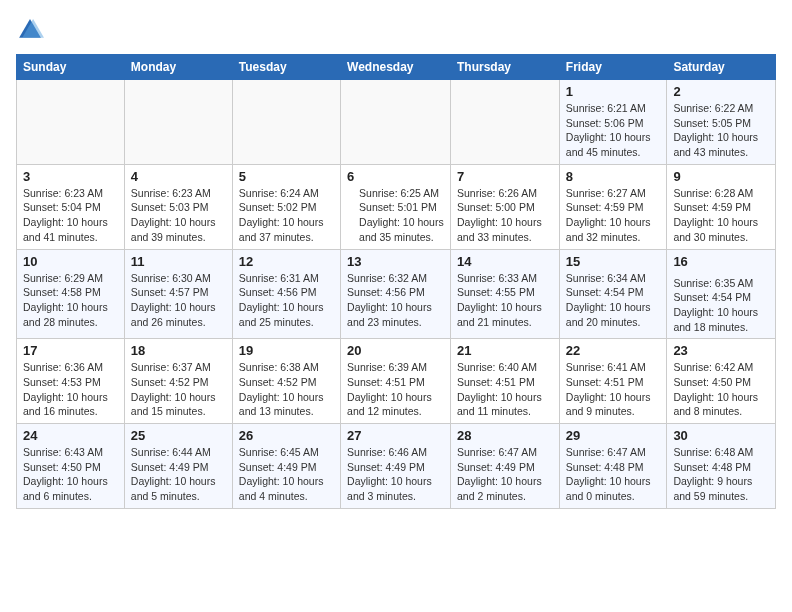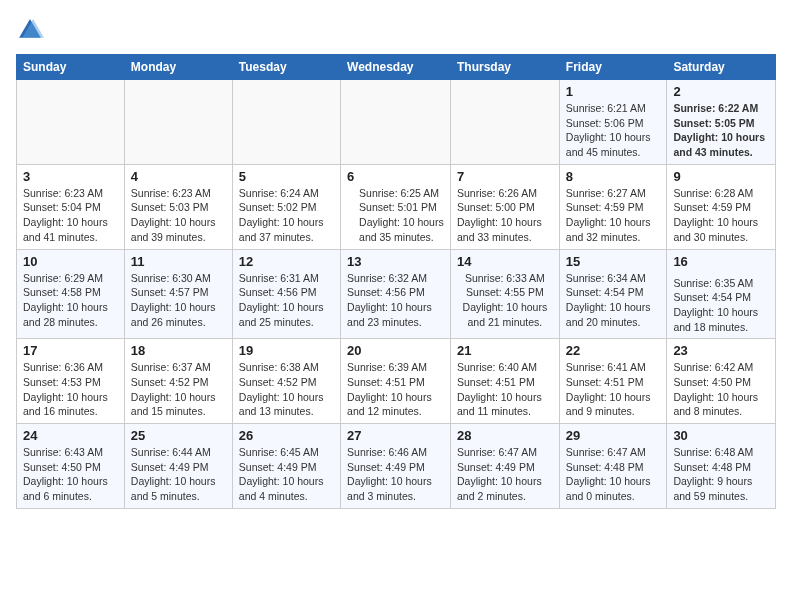--- a/index.html
+++ b/index.html
@@ -131,21 +131,21 @@
         <td class="empty-cell"></td>
         <td>
           <div class="day-num">1</div>
           <div class="day-info" style="white-space: pre-line;">Sunrise: 6:21 AM
 Sunset: 5:06 PM
 Daylight: 10 hours
 and 45 minutes.</div>
         </td>
         <td>
           <div class="day-num">2</div>
-          <div class="day-info" style="white-space: pre-line; font-weight: bold;">Sunrise: 6:22 AM
+          <div class="day-info" style="white-space: pre-line;">Sunrise: 6:22 AM
 Sunset: 5:05 PM
 Daylight: 10 hours
 and 43 minutes.</div>
         </td>
       </tr>
       <tr>
         <td>
           <div class="day-num">3</div>
           <div class="day-info" style="white-space: pre-line;">Sunrise: 6:23 AM
 Sunset: 5:04 PM
@@ -219,21 +219,21 @@
         </td>
         <td>
           <div class="day-num">13</div>
           <div class="day-info" style="white-space: pre-line;">Sunrise: 6:32 AM
 Sunset: 4:56 PM
 Daylight: 10 hours
 and 23 minutes.</div>
         </td>
         <td>
           <div class="day-num">14</div>
-          <div class="day-info" style="white-space: pre-line; text-align: center;">Sunrise: 6:33 AM
+          <div class="day-info" style="white-space: pre-line;">Sunrise: 6:33 AM
 Sunset: 4:55 PM
 Daylight: 10 hours
 and 21 minutes.</div>
         </td>
         <td>
           <div class="day-num">15</div>
           <div class="day-info" style="white-space: pre-line;">Sunrise: 6:34 AM
 Sunset: 4:54 PM
 Daylight: 10 hours
 and 20 minutes.</div>

